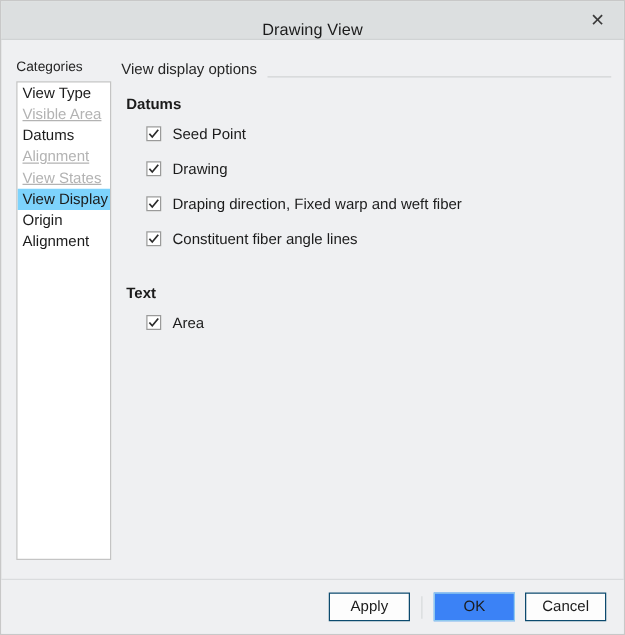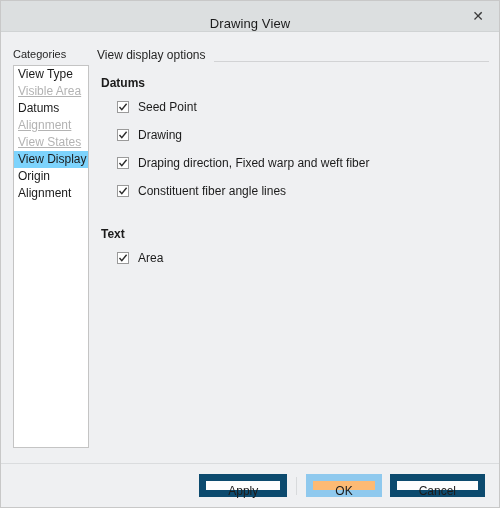--- a/index.html
+++ b/index.html
@@ -171,34 +171,34 @@
     display: flex;
     align-items: center;
     justify-content: flex-end;
     padding-right: 14px;
     box-sizing: border-box;
     gap: 0;
   }
   .btn {
     height: 23px;
     min-width: 65px;
-    padding: 0 22px;
+    padding: 0 10px;
     box-sizing: border-box;
     font-size: 12px;
     font-family: "Liberation Sans", sans-serif;
     color: #1b1b1b;
     background: #fdfdfd;
-    border: 7px solid #0c4a6e;
+    border: 1px solid #0c4a6e;
     border-radius: 0;
     cursor: pointer;
     line-height: 21px;
     text-align: center;
   }
   .btn.primary {
-    background: #fdba74;
+    background: #3b82f6;
     border-color: #8fc9ee;
     color: #1b1b1b;
   }
   .btn-sep {
     width: 1px;
     height: 18px;
     background: #d8dadc;
     margin: 0 9px;
   }
   .btn-gap { width: 8px; }

